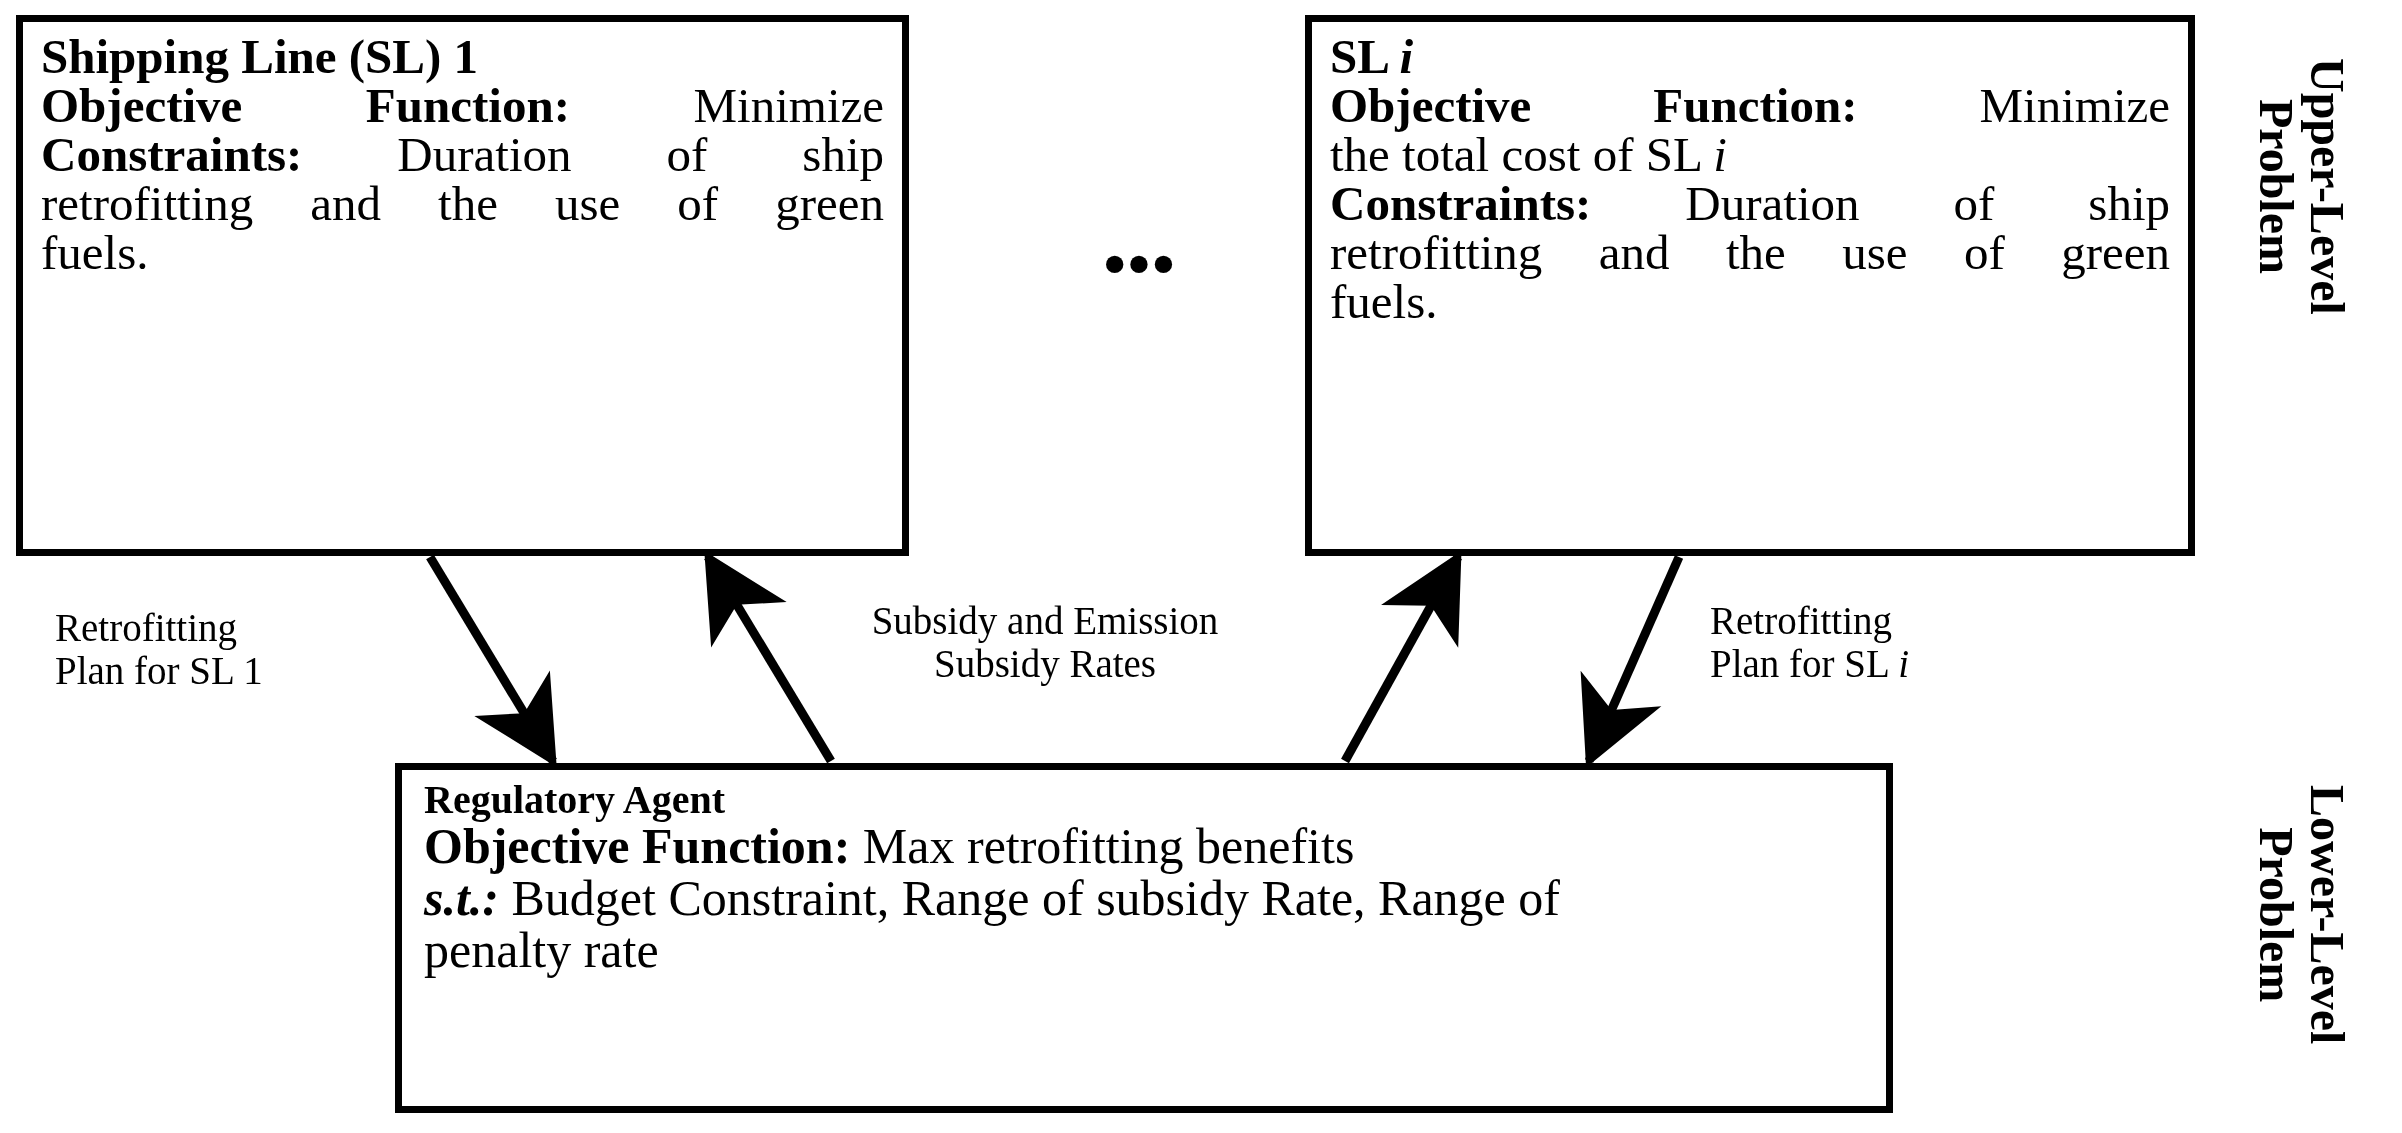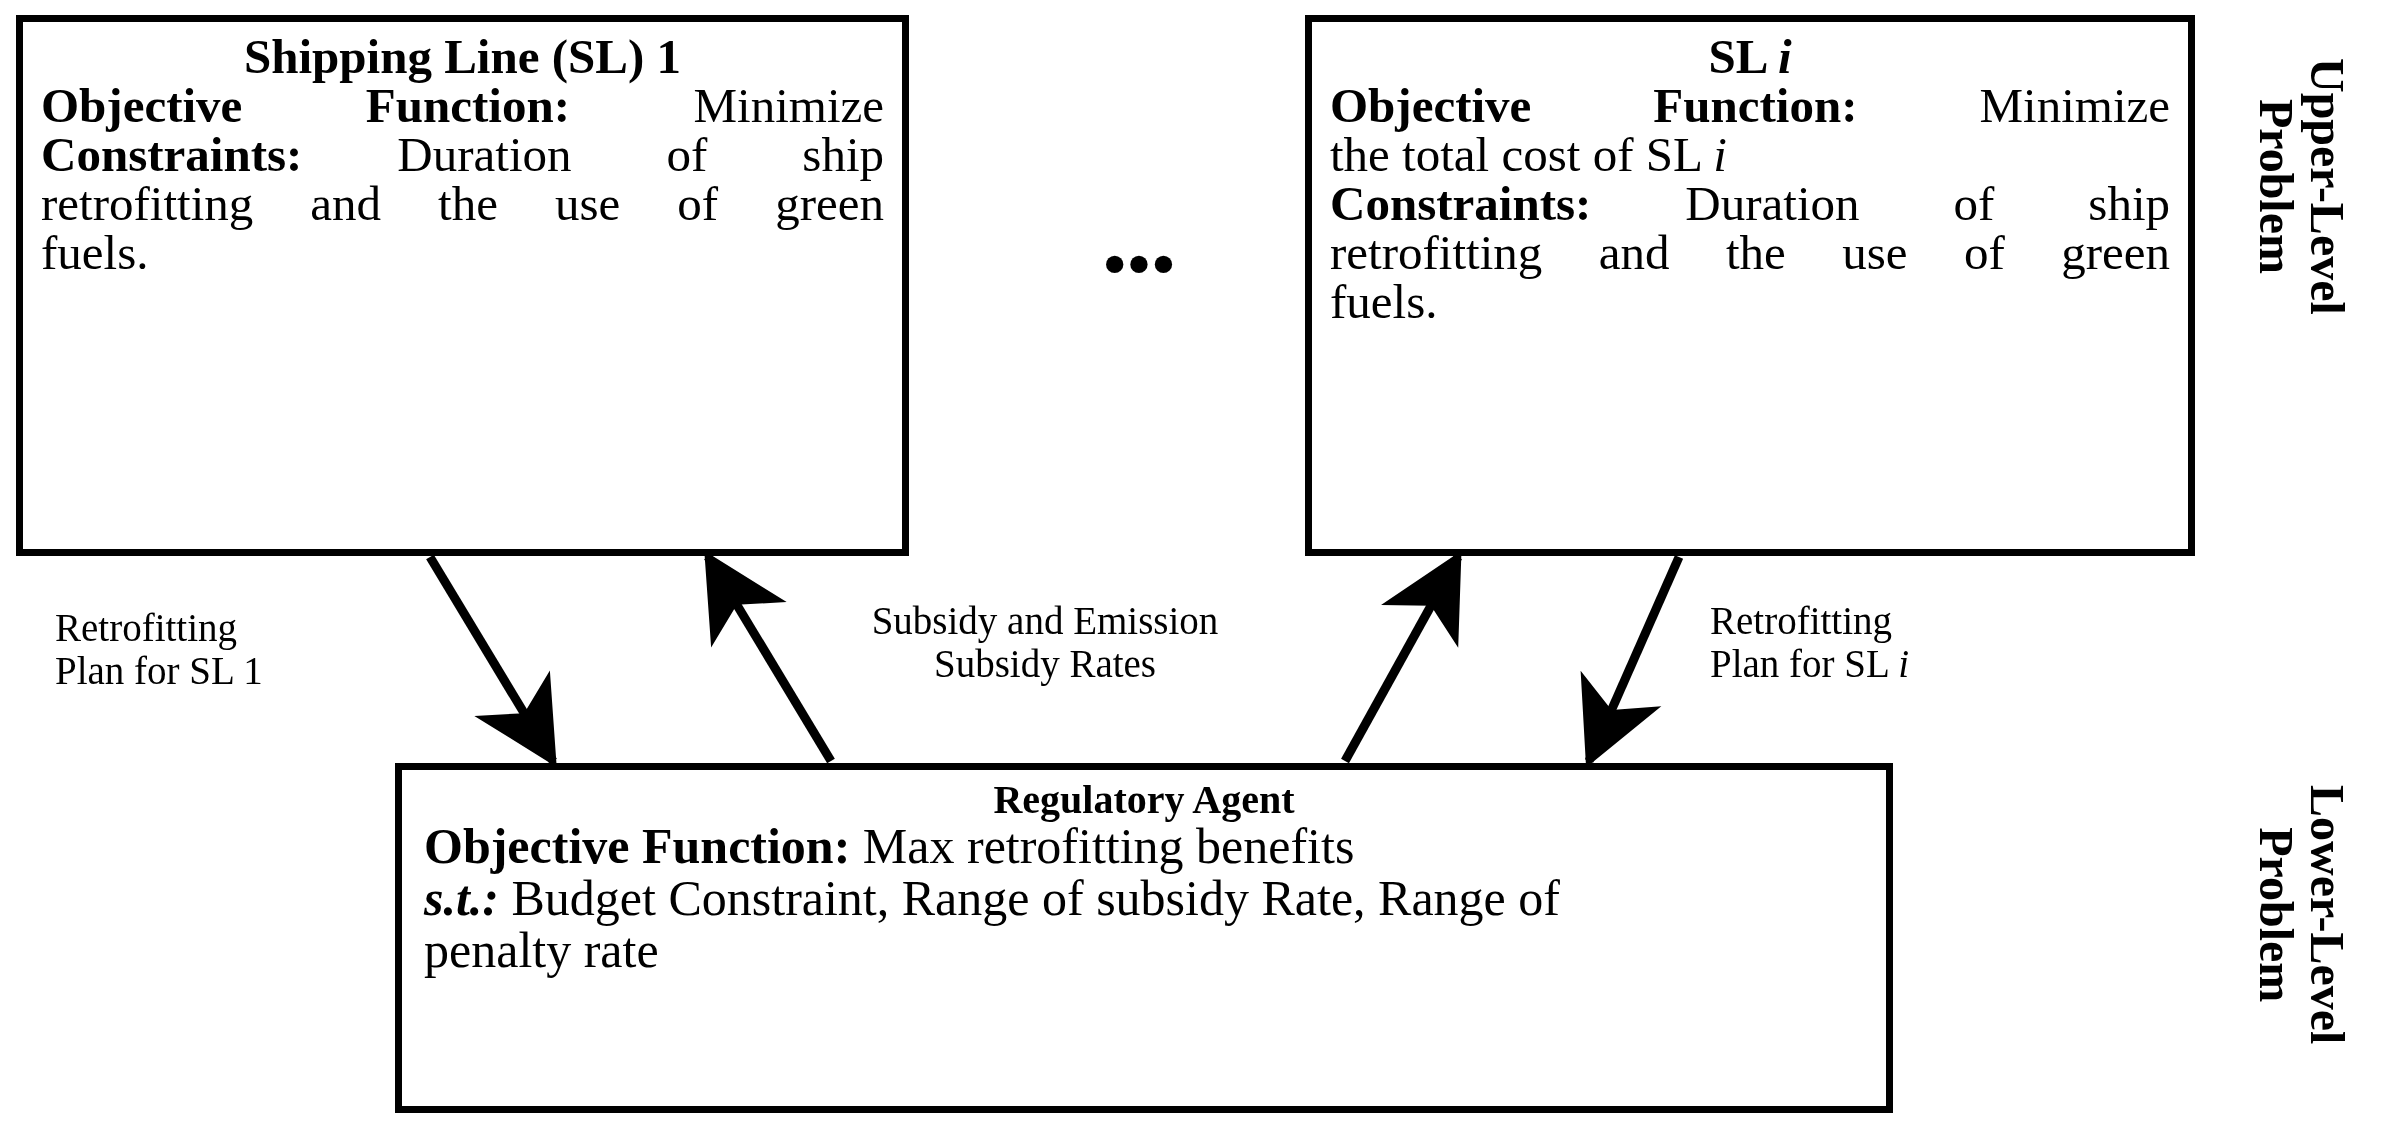--- a/index.html
+++ b/index.html
@@ -21,21 +21,20 @@
 
   
   .node-box {
     position: absolute;
     box-sizing: border-box;
     border: 7px solid #000000;
     background: #ffffff;
     padding: 10px 18px 10px 18px;
   }
   .node-title {
-    text-align: center;
     font-weight: bold;
     font-size: 49px;
     line-height: 1.00;
     white-space: nowrap;
   }
   .node-line {
     font-size: 49px;
     line-height: 1.00;
     text-align: justify;
     text-justify: inter-word;

